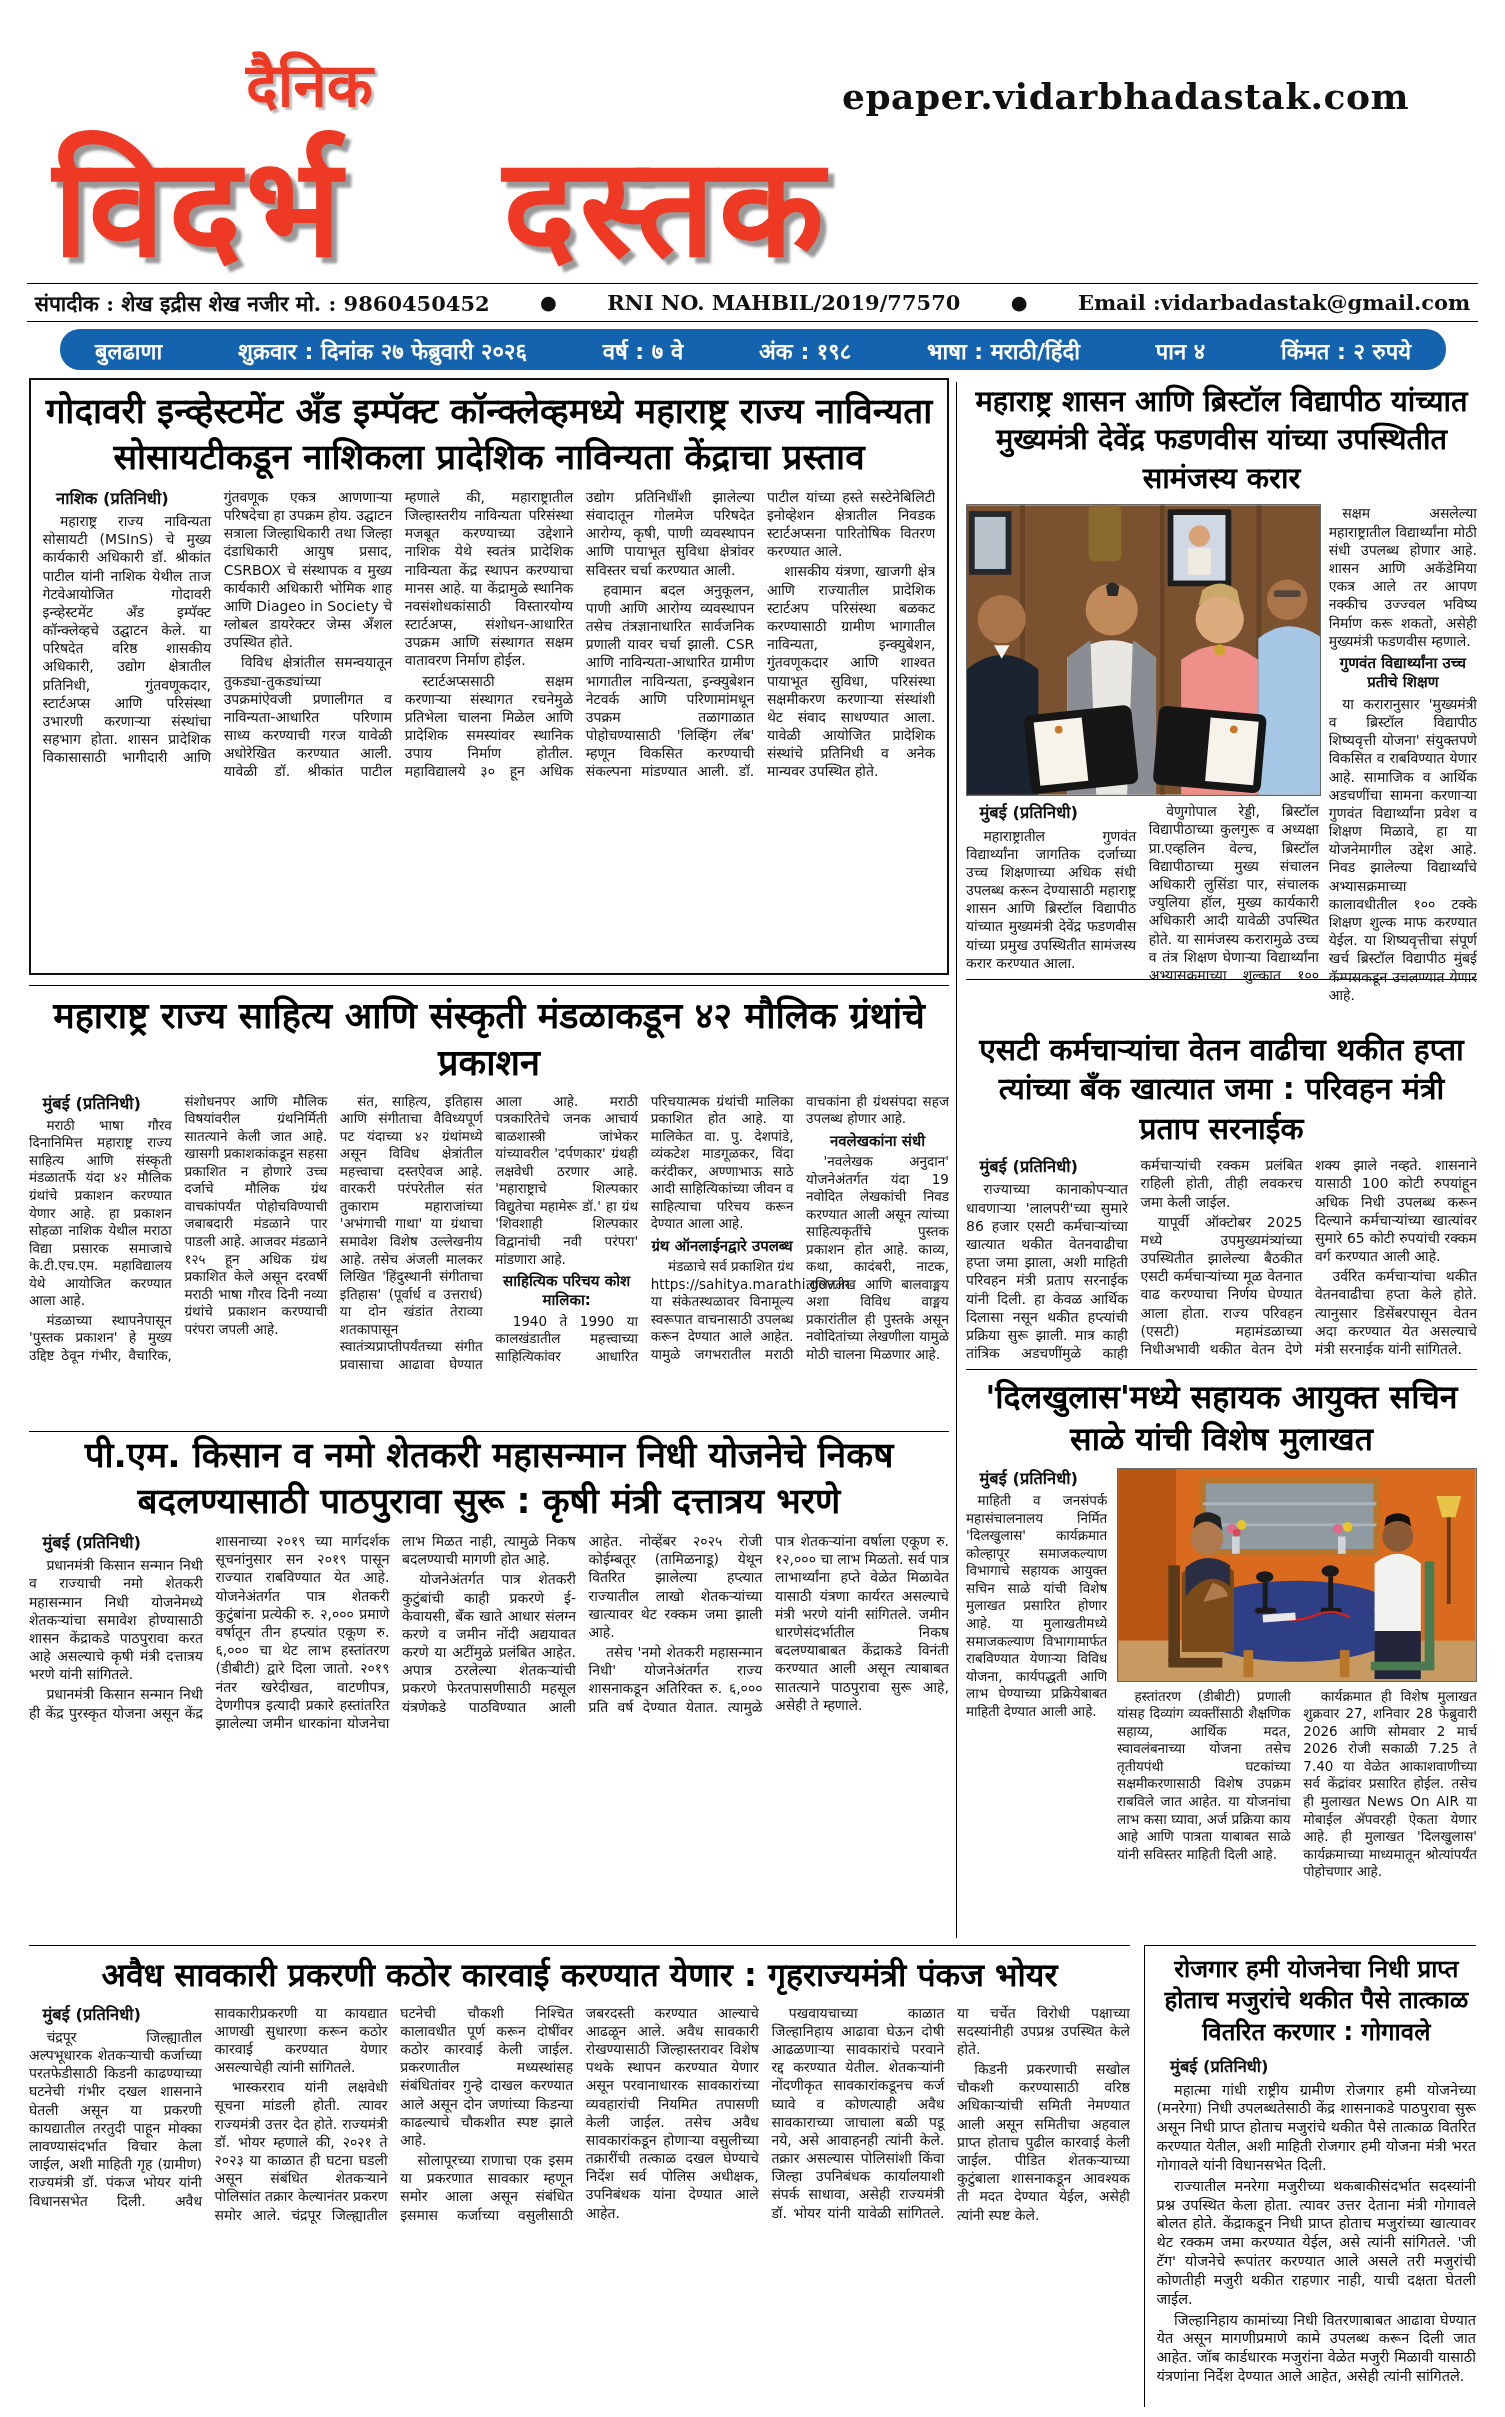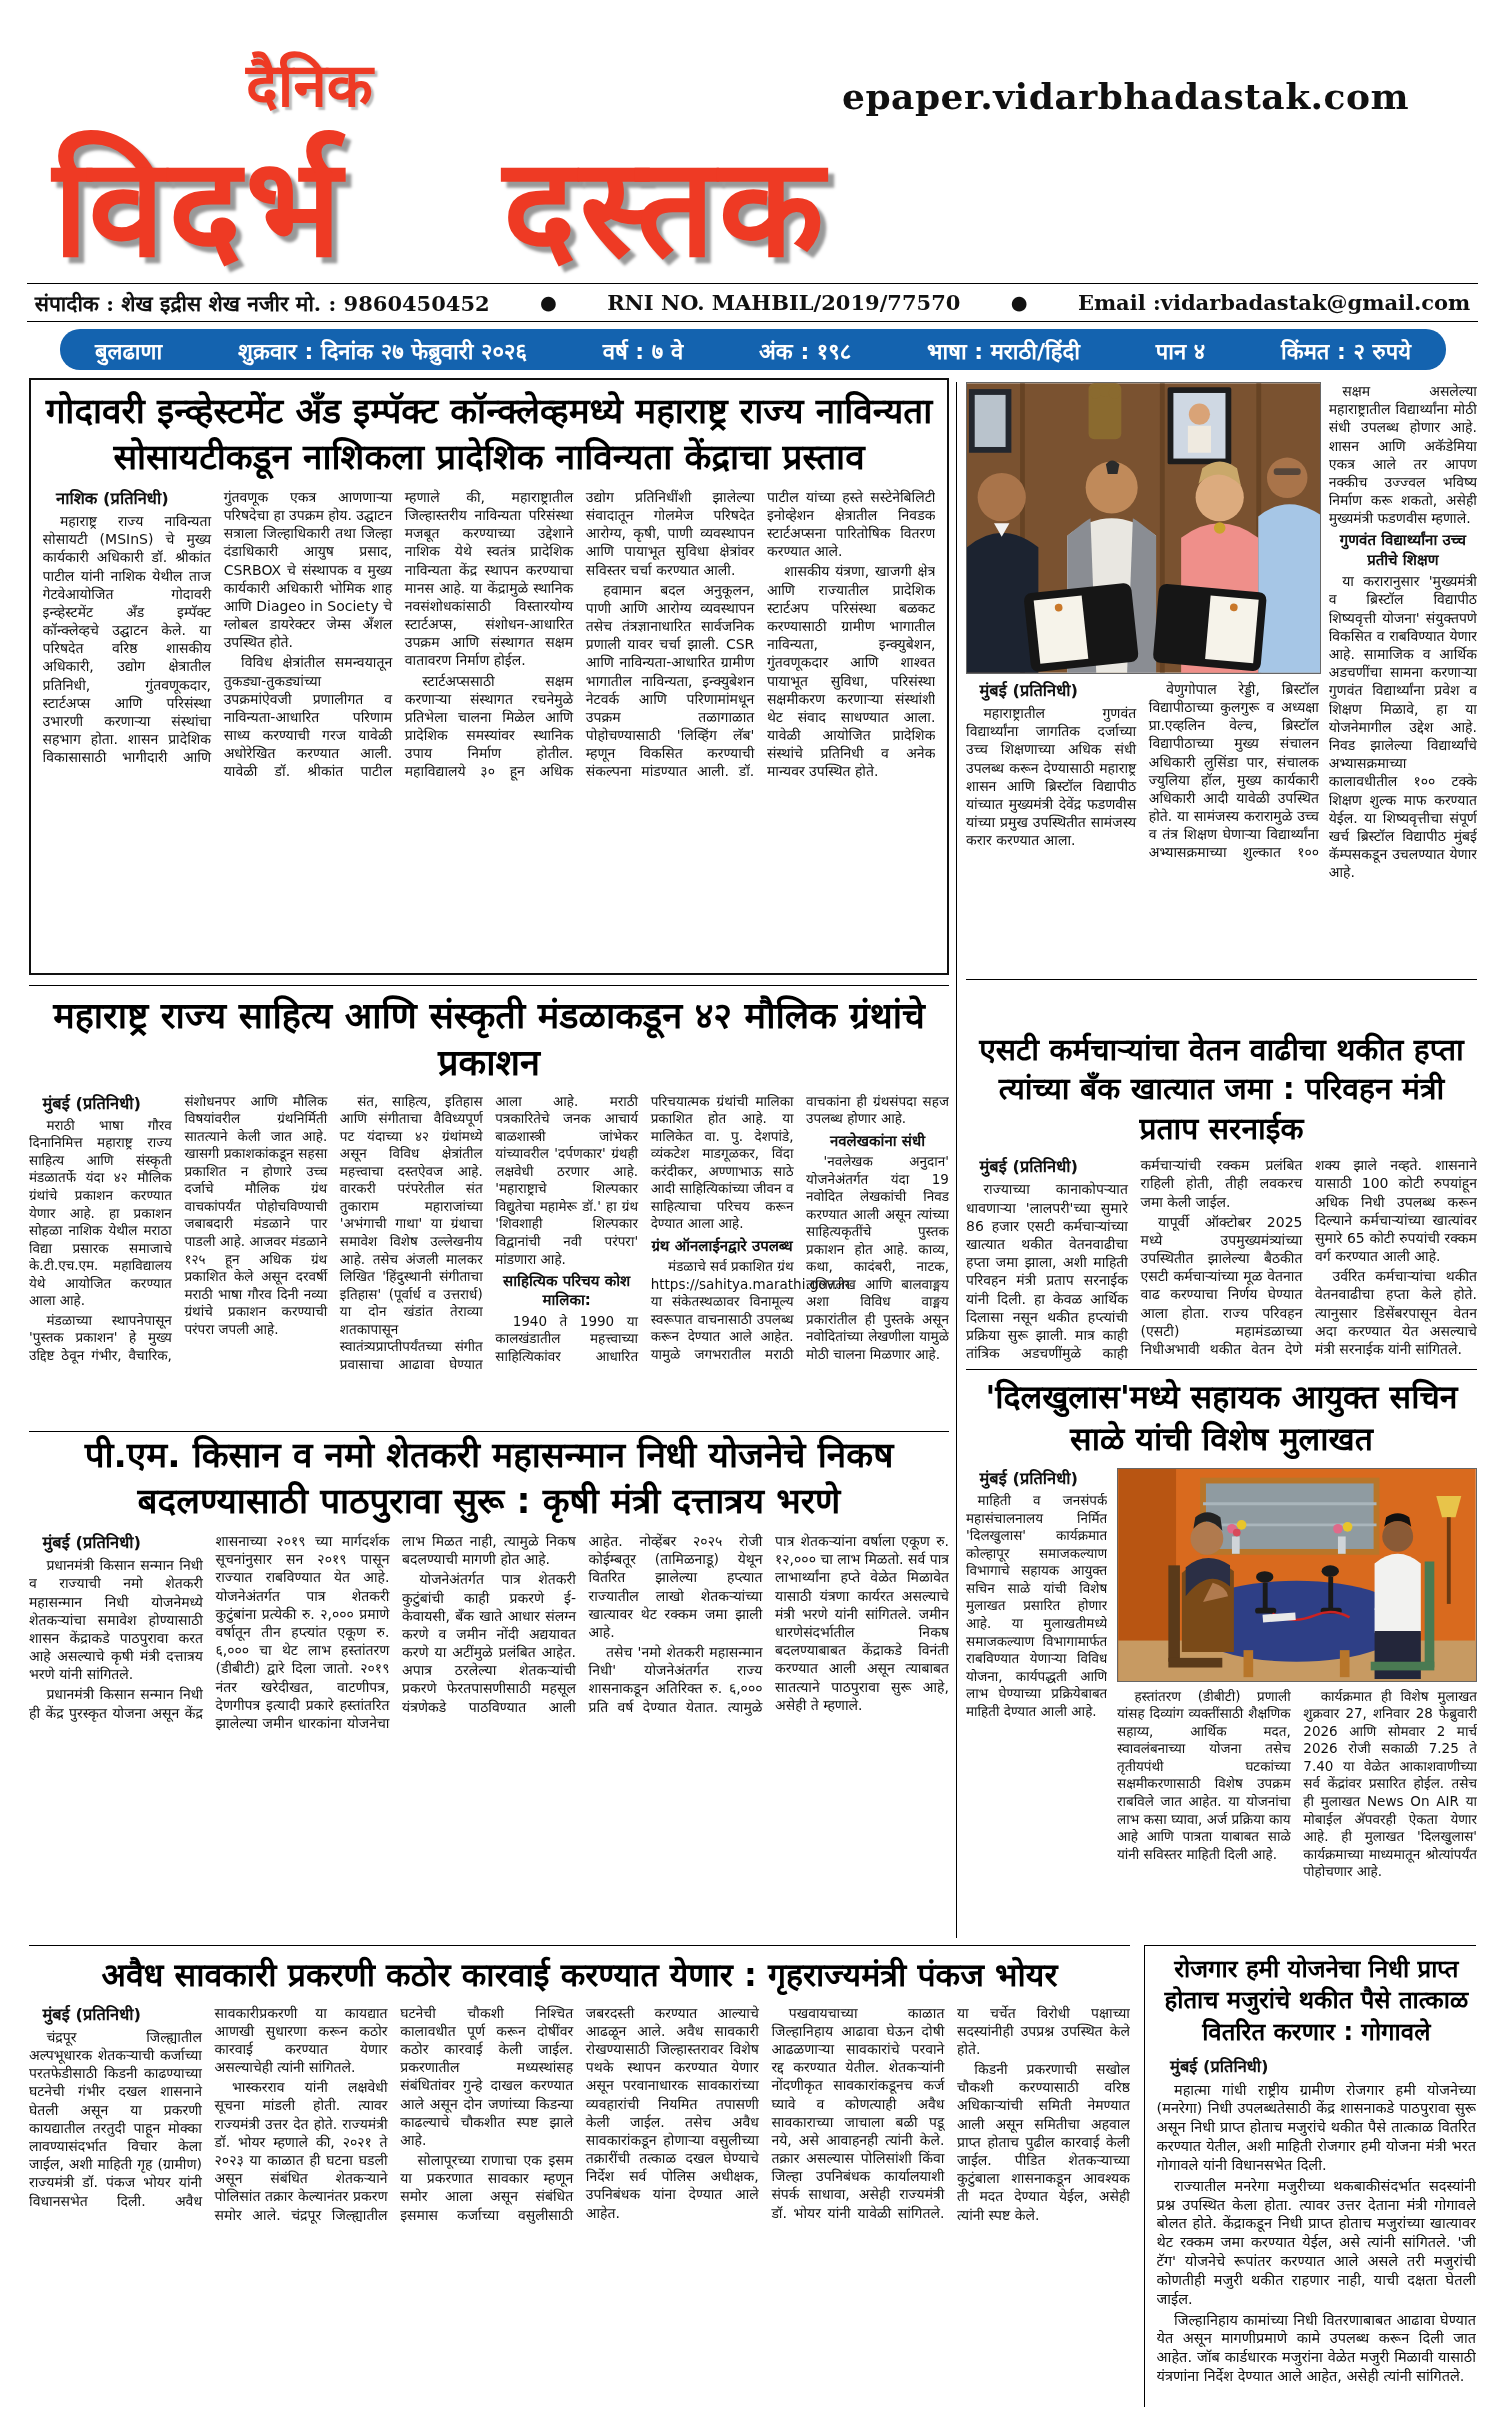--- a/index.html
+++ b/index.html
@@ -122,20 +122,21 @@
       <span class="dateline">नाशिक (प्रतिनिधी)</span>
       <p>महाराष्ट्र राज्य नाविन्यता सोसायटी (MSInS) चे मुख्य कार्यकारी अधिकारी डॉ. श्रीकांत पाटील यांनी नाशिक येथील ताज गेटवेआयोजित गोदावरी इन्व्हेस्टमेंट अँड इम्पॅक्ट कॉन्क्लेव्हचे उद्घाटन केले. या परिषदेत वरिष्ठ शासकीय अधिकारी, उद्योग क्षेत्रातील प्रतिनिधी, गुंतवणूकदार, स्टार्टअप्स आणि परिसंस्था उभारणी करणाऱ्या संस्थांचा सहभाग होता. शासन प्रादेशिक विकासासाठी भागीदारी आणि गुंतवणूक एकत्र आणणाऱ्या परिषदेचा हा उपक्रम होय. उद्घाटन सत्राला जिल्हाधिकारी तथा जिल्हा दंडाधिकारी आयुष प्रसाद, CSRBOX चे संस्थापक व मुख्य कार्यकारी अधिकारी भोमिक शाह आणि Diageo in Society चे ग्लोबल डायरेक्टर जेम्स अँशल उपस्थित होते.</p>
       <p>विविध क्षेत्रांतील समन्वयातून तुकड्या-तुकड्यांच्या उपक्रमांऐवजी प्रणालीगत व नाविन्यता-आधारित परिणाम साध्य करण्याची गरज यावेळी अधोरेखित करण्यात आली. यावेळी डॉ. श्रीकांत पाटील म्हणाले की, महाराष्ट्रातील जिल्हास्तरीय नाविन्यता परिसंस्था मजबूत करण्याच्या उद्देशाने नाशिक येथे स्वतंत्र प्रादेशिक नाविन्यता केंद्र स्थापन करण्याचा मानस आहे. या केंद्रामुळे स्थानिक नवसंशोधकांसाठी विस्तारयोग्य स्टार्टअप्स, संशोधन-आधारित उपक्रम आणि संस्थागत सक्षम वातावरण निर्माण होईल.</p>
       <p>स्टार्टअप्ससाठी सक्षम करणाऱ्या संस्थागत रचनेमुळे प्रतिभेला चालना मिळेल आणि प्रादेशिक समस्यांवर स्थानिक उपाय निर्माण होतील. महाविद्यालये ३० हून अधिक उद्योग प्रतिनिधींशी झालेल्या संवादातून गोलमेज परिषदेत आरोग्य, कृषी, पाणी व्यवस्थापन आणि पायाभूत सुविधा क्षेत्रांवर सविस्तर चर्चा करण्यात आली.</p>
       <p>हवामान बदल अनुकूलन, पाणी आणि आरोग्य व्यवस्थापन तसेच तंत्रज्ञानाधारित सार्वजनिक प्रणाली यावर चर्चा झाली. CSR आणि नाविन्यता-आधारित ग्रामीण भागातील नाविन्यता, इन्क्युबेशन नेटवर्क आणि परिणामांमधून उपक्रम तळागाळात पोहोचण्यासाठी 'लिव्हिंग लॅब' म्हणून विकसित करण्याची संकल्पना मांडण्यात आली. डॉ. पाटील यांच्या हस्ते सस्टेनेबिलिटी इनोव्हेशन क्षेत्रातील निवडक स्टार्टअप्सना पारितोषिक वितरण करण्यात आले.</p>
       <p>शासकीय यंत्रणा, खाजगी क्षेत्र आणि राज्यातील प्रादेशिक स्टार्टअप परिसंस्था बळकट करण्यासाठी ग्रामीण भागातील नाविन्यता, इन्क्युबेशन, गुंतवणूकदार आणि शाश्वत पायाभूत सुविधा, परिसंस्था सक्षमीकरण करणाऱ्या संस्थांशी थेट संवाद साधण्यात आला. यावेळी आयोजित प्रादेशिक संस्थांचे प्रतिनिधी व अनेक मान्यवर उपस्थित होते.</p>
     </div>
   </section>
 
   <section class="abs bristol">
+    <h2 class="headline">महाराष्ट्र शासन आणि ब्रिस्टॉल विद्यापीठ यांच्यात मुख्यमंत्री देवेंद्र फडणवीस यांच्या उपस्थितीत सामंजस्य करार</h2>
     <div class="bristol-flex">
       <div class="bristol-left">
         <svg class="photo" width="353" height="290" viewBox="0 0 366 300">
           <rect width="366" height="300" fill="#7a5230"></rect>
           <rect x="55" width="5" height="300" fill="#5e3d1f" opacity=".7"></rect>
           <rect x="200" width="5" height="300" fill="#5e3d1f" opacity=".7"></rect>
           <rect x="300" width="5" height="300" fill="#5e3d1f" opacity=".7"></rect>
           <rect x="2" y="6" width="44" height="66" fill="#23272e"></rect>
             <rect x="8" y="12" width="32" height="54" fill="#b9c3cc"></rect>
           <rect x="208" y="4" width="66" height="80" rx="2" fill="#1d1d1d"></rect>

